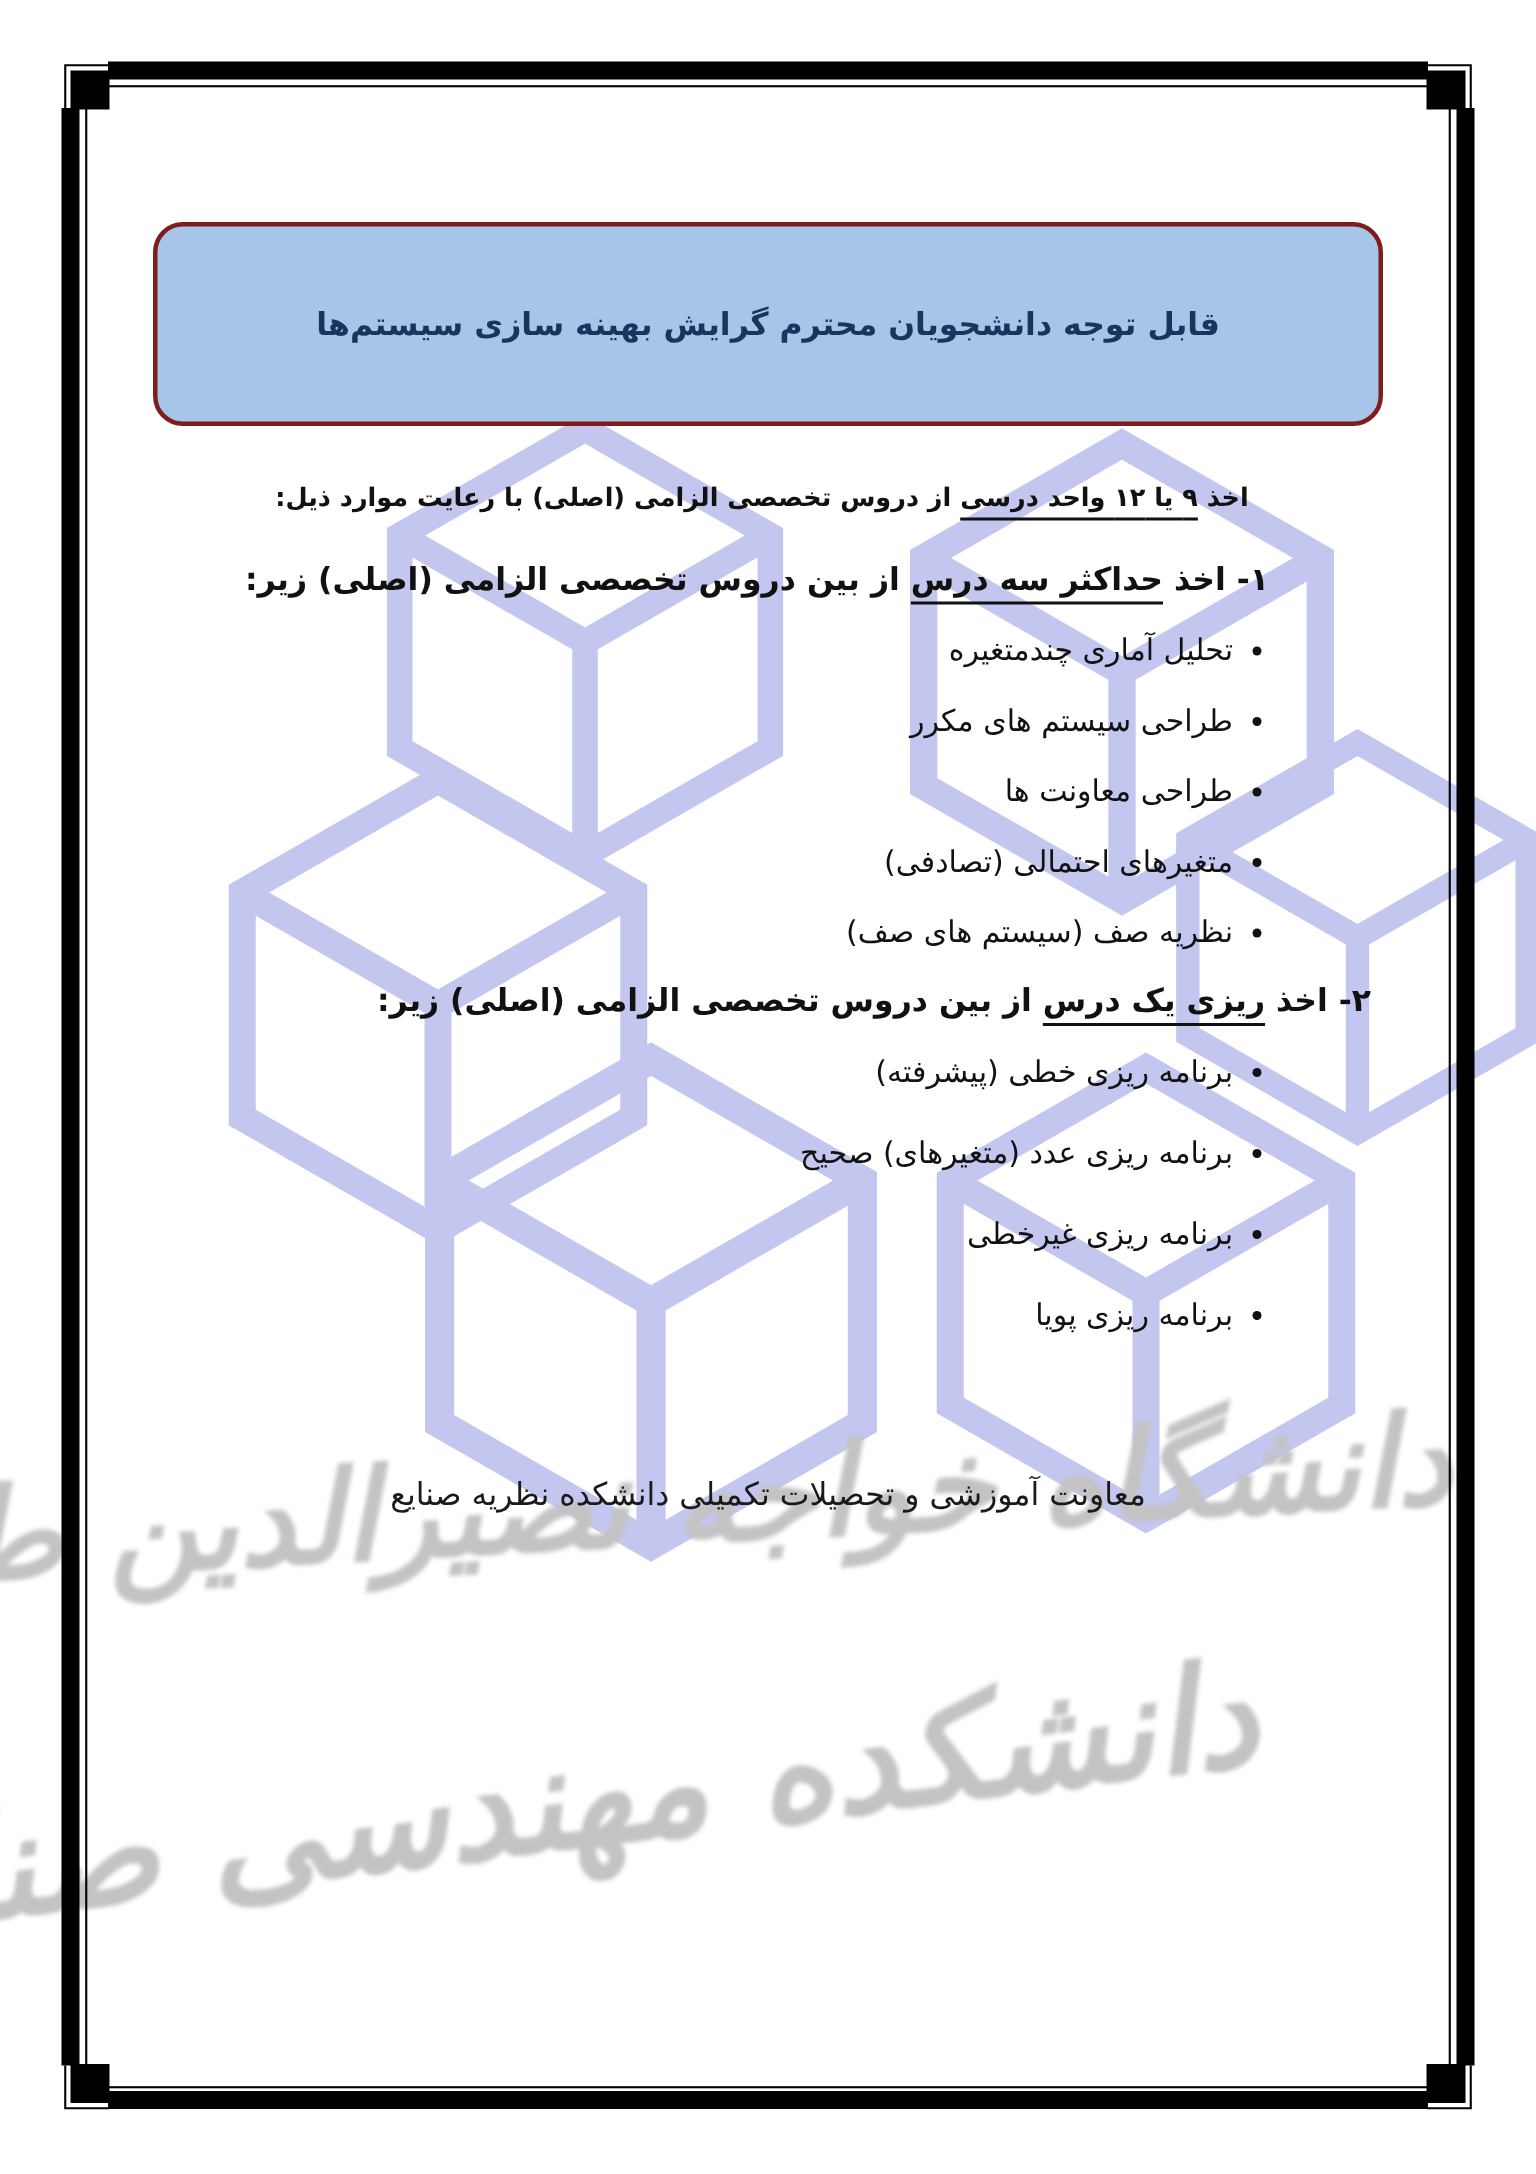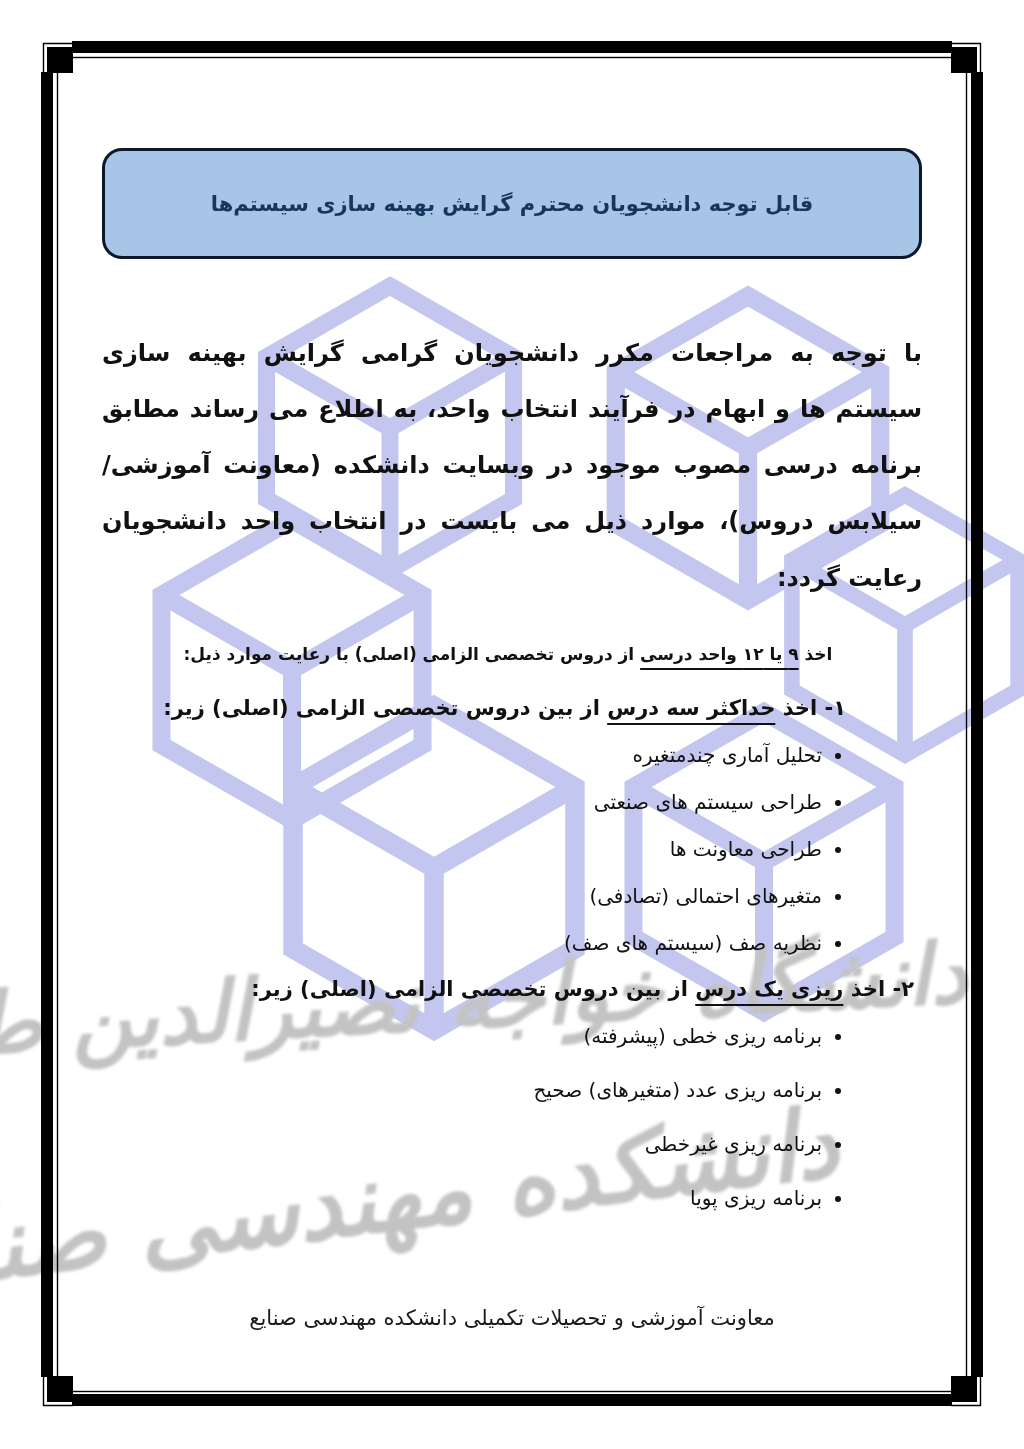--- a/index.html
+++ b/index.html
@@ -28,23 +28,23 @@
   
   .content{
     position:absolute;inset:0;z-index:3;
     padding:0 102px;
     direction:rtl;
     color:#111111;
     box-sizing:border-box;
   }
   .notice-box{
     margin-top:148px;
-    height:111px;
+    height:136px;
     background:#a6c5e7;
-    border:3px solid #0f172a;
+    border:3px solid #7f1d1d;
     border-radius:20px;
     display:flex;align-items:center;justify-content:center;
     box-sizing:border-box;
   }
   .notice-title{
     color:#17365d;
     font-size:21px;
     font-weight:bold;
     text-align:center;
     padding:0 30px;
@@ -131,39 +131,38 @@
     <path d="M73,1405.5 L43.5,1405.5 L43.5,1377" fill="none" stroke="#000000" stroke-width="1.4"></path>
     <path d="M951,1405.5 L980.5,1405.5 L980.5,1377" fill="none" stroke="#000000" stroke-width="1.4"></path>
   </svg>
 
   <div class="content">
 
     <div class="notice-box">
       <div class="notice-title">قابل توجه دانشجویان محترم گرایش بهینه سازی سیستم‌ها</div>
     </div>
 
-    <p class="intro">با توجه به مراجعات مکرر دانشجویان گرامی گرایش بهینه سازی سیستم ها و ابهام در فرآیند انتخاب واحد، به اطلاع می رساند مطابق برنامه درسی مصوب موجود در وبسایت دانشکده (معاونت آموزشی/سیلابس دروس)، موارد ذیل می بایست در انتخاب واحد دانشجویان رعایت گردد:</p>
 
     <p class="rule-line"><span>اخذ </span><span class="u">۹ یا ۱۲ واحد درسی</span><span> از دروس تخصصی الزامی (اصلی) با رعایت موارد ذیل:</span></p>
 
     <p class="sec-heading sec1-heading"><span>۱- اخذ </span><span class="u">حداکثر سه درس</span><span> از بین دروس تخصصی الزامی (اصلی) زیر:</span></p>
 
     <ul class="course-list list1">
       <li>تحلیل آماری چندمتغیره</li>
-      <li>طراحی سیستم های صنعتی</li>
+      <li>طراحی سیستم های مکرر</li>
       <li>طراحی معاونت ها</li>
       <li>متغیرهای احتمالی (تصادفی)</li>
       <li>نظریه صف (سیستم های صف)</li>
     </ul>
 
     <p class="sec-heading sec2-heading"><span>۲- اخذ </span><span class="u">ریزی یک درس</span><span> از بین دروس تخصصی الزامی (اصلی) زیر:</span></p>
 
     <ul class="course-list list2">
       <li>برنامه ریزی خطی (پیشرفته)</li>
       <li>برنامه ریزی عدد (متغیرهای) صحیح</li>
       <li>برنامه ریزی غیرخطی</li>
       <li>برنامه ریزی پویا</li>
     </ul>
 
-    <p class="doc-footer">معاونت آموزشی و تحصیلات تکمیلی دانشکده مهندسی صنایع</p>
+    <p class="doc-footer">معاونت آموزشی و تحصیلات تکمیلی دانشکده نظریه صنایع</p>
 
   </div>
 </div>
 
 </body></html>

